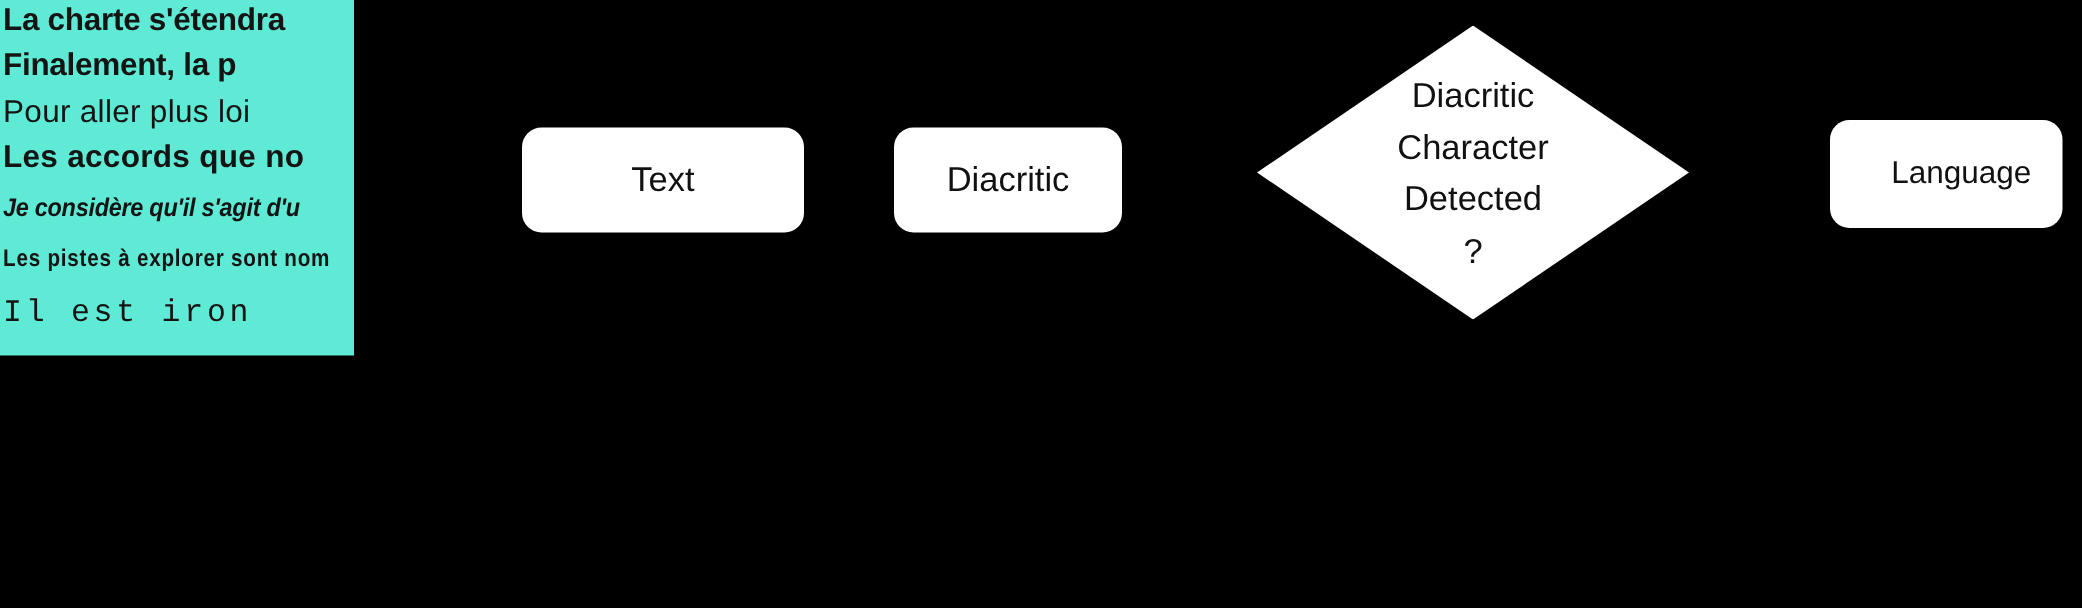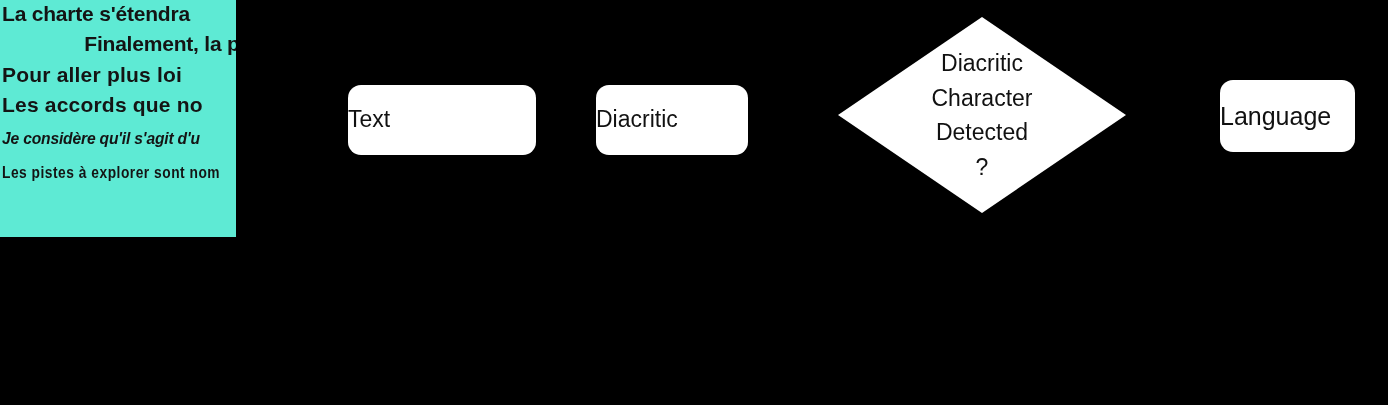--- a/index.html
+++ b/index.html
@@ -30,57 +30,58 @@
   }
   #sample-image .line {
     position: absolute;
     left: 2px;
     white-space: nowrap;
     color: #141414;
     overflow: hidden;
     width: 320px;
   }
   .ln0 { top: 2px;   font-size: 21px; font-weight: 700; letter-spacing: -0.2px; }
-  .ln1 { top: 32px;  font-size: 21px; font-weight: 700; letter-spacing: -0.2px; text-align: center; }
-  .ln2 { top: 63px;  font-size: 21px; font-weight: 700; letter-spacing: 0.2px; }
+  .ln1 { top: 32px;  font-size: 21px; font-weight: 700; letter-spacing: -0.2px; }
+  .ln2 { top: 63px;  font-size: 21px; font-weight: 400; letter-spacing: 0.2px; }
   .ln3 { top: 93px;  font-size: 21px; font-weight: 700; letter-spacing: 0.2px; }
   .ln4 { top: 129px; font-size: 17px; font-weight: 700; font-style: italic;
          letter-spacing: -0.2px; transform: scaleX(0.92); transform-origin: left center; }
   .ln5 { top: 164px; font-size: 16px; font-weight: 700;
          font-family: "Liberation Sans Narrow", "Liberation Sans", sans-serif;
          transform: scaleX(0.86); transform-origin: left center; letter-spacing: 0.6px; }
   .ln6 { top: 198px; font-size: 21px; font-weight: 400;
          font-family: "Liberation Mono", monospace; letter-spacing: 2.5px; }
 
   
   .node-box {
     position: absolute;
     background: #ffffff;
     border-radius: 13px;
     display: flex;
     flex-direction: column;
-    align-items: flex-start;
+    align-items: center;
     justify-content: center;
     color: #111111;
     line-height: 1.28;
     text-align: center;
   }
   .node-box .nl { display: block; }
 
   #node-text-localization {
     left: 348px; top: 85px; width: 188px; height: 70px;
     font-size: 23px;
   }
   #node-diacritic-detection {
     left: 596px; top: 85px; width: 152px; height: 70px;
     font-size: 23px;
   }
   #node-language-identifier {
     left: 1220px; top: 80px; width: 135px; height: 72px;
-    font-size: 25px;
+    font-size: 21px;
+    padding-left: 20px;
   }
 
   
   #node-decision {
     position: absolute;
     left: 838px; top: 17px;
     width: 288px; height: 196px;
   }
   #node-decision .diamond-shape {
     position: absolute;
@@ -106,20 +107,21 @@
 
 <div id="canvas">
 
   <div id="sample-image">
     <div class="line ln0">La charte s'étendra</div>
     <div class="line ln1">Finalement, la p</div>
     <div class="line ln2">Pour aller plus loi</div>
     <div class="line ln3">Les accords que no</div>
     <div class="line ln4">Je considère qu'il s'agit d'u</div>
     <div class="line ln5">Les pistes à explorer sont nom</div>
+    <div class="line ln6">Il est iron</div>
   </div>
 
   <div id="node-text-localization" class="node-box">
     <span class="nl">Text</span>
   </div>
 
   <div id="node-diacritic-detection" class="node-box">
     <span class="nl">Diacritic</span>
   </div>
 

